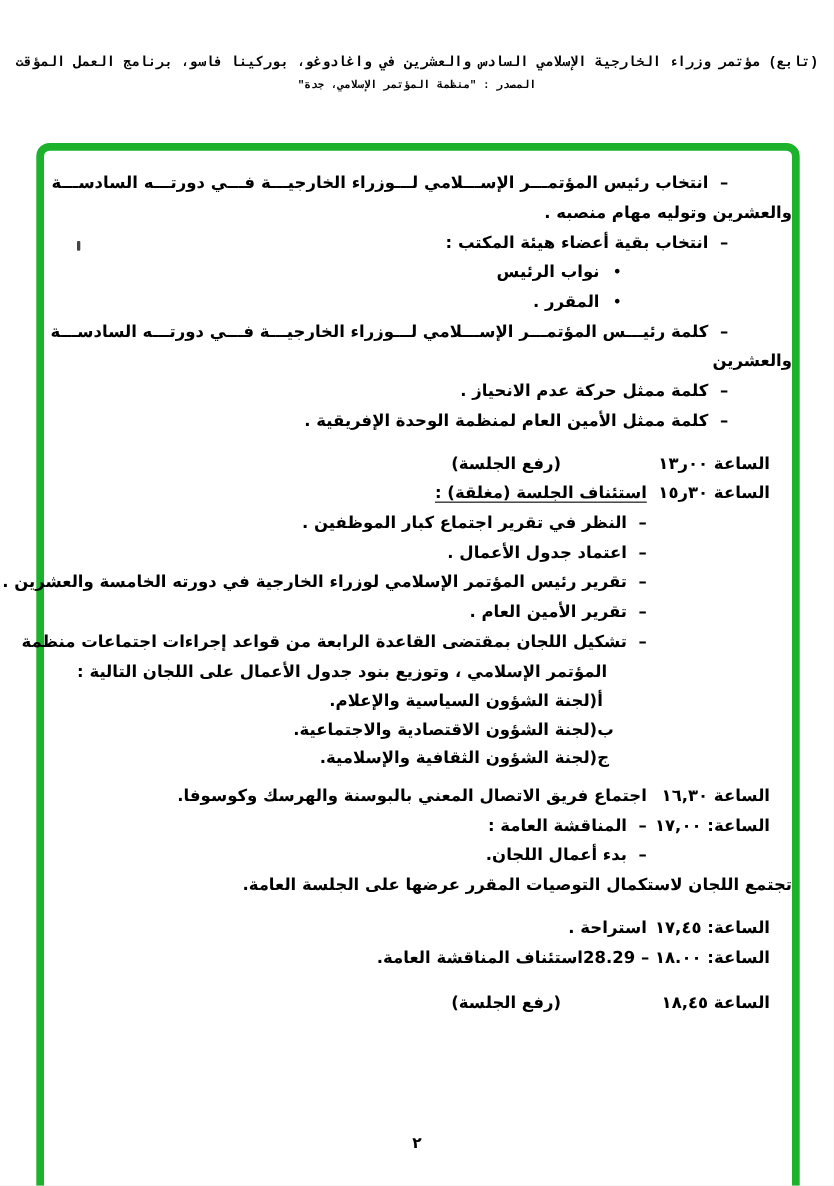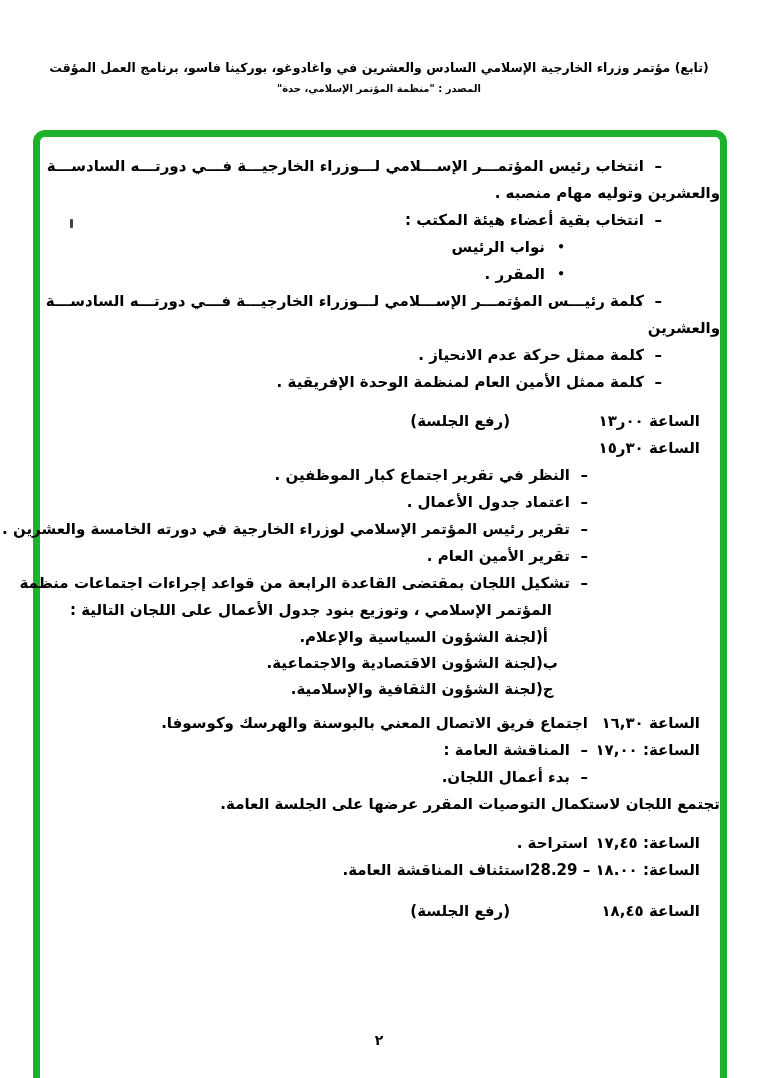--- a/index.html
+++ b/index.html
@@ -1,19 +1,19 @@
 <!DOCTYPE html>
 <html lang="ar"><head>
 <meta charset="utf-8">
 <style>
   html,body{margin:0;padding:0;background:#e8e8e8;}
   .page{position:relative;width:758px;height:1078px;background:#ffffff;margin:0 auto;
         font-family:"DejaVu Sans",sans-serif;font-weight:bold;color:#000;overflow:hidden;}
   
-  .header{position:absolute;top:60px;left:0;right:0;text-align:center;direction:rtl;}
+  .header{position:absolute;top:48px;left:0;right:0;text-align:center;direction:rtl;font-family:Liberation Mono, monospace;}
   .h-title{font-size:12.5px;}
   .h-source{font-size:10px;margin-top:8px;}
   
   .gbox{position:absolute;left:33px;top:130px;width:694px;height:968px;box-sizing:border-box;
         border:7px solid #1cb22c;border-radius:12px;direction:rtl;font-size:15px;
         padding-top:16px;}
   
   .it{height:27px;line-height:27px;margin-right:58px;white-space:nowrap;}
   .it .m{display:inline-block;width:18px;vertical-align:top;}
   .cont{height:27px;line-height:27px;white-space:nowrap;}
@@ -64,20 +64,21 @@
     <div class="it"><span class="m">–</span><span>كلمة ممثل حركة عدم الانحياز .</span></div>
     <div class="it"><span class="m">–</span><span>كلمة ممثل الأمين العام لمنظمة الوحدة الإفريقية .</span></div>
 
     <div class="row mt12">
       <span class="time">الساعة ٠٠ر١٣</span>
       <span class="content ind">(رفع الجلسة)</span>
     </div>
 
     <div class="row">
       <span class="time">الساعة ٣٠ر١٥</span>
+      <span class="content"><span class="u">استئناف الجلسة (مغلقة) :</span></span>
     </div>
 
     <div class="subs">
       <div class="sub"><span class="m">–</span><span>النظر في تقرير اجتماع كبار الموظفين .</span></div>
       <div class="sub"><span class="m">–</span><span>اعتماد جدول الأعمال .</span></div>
       <div class="sub"><span class="m">–</span><span>تقرير رئيس المؤتمر الإسلامي لوزراء الخارجية في دورته الخامسة والعشرين .</span></div>
       <div class="sub"><span class="m">–</span><span>تقرير الأمين العام .</span></div>
       <div class="sub"><span class="m">–</span><span>تشكيل اللجان بمقتضى القاعدة الرابعة من قواعد إجراءات اجتماعات منظمة</span></div>
       <div class="cont2">المؤتمر الإسلامي ، وتوزيع بنود جدول الأعمال على اللجان التالية :</div>
       <div class="com"><span class="m ltro">)أ</span><span>لجنة الشؤون السياسية والإعلام.</span></div>

